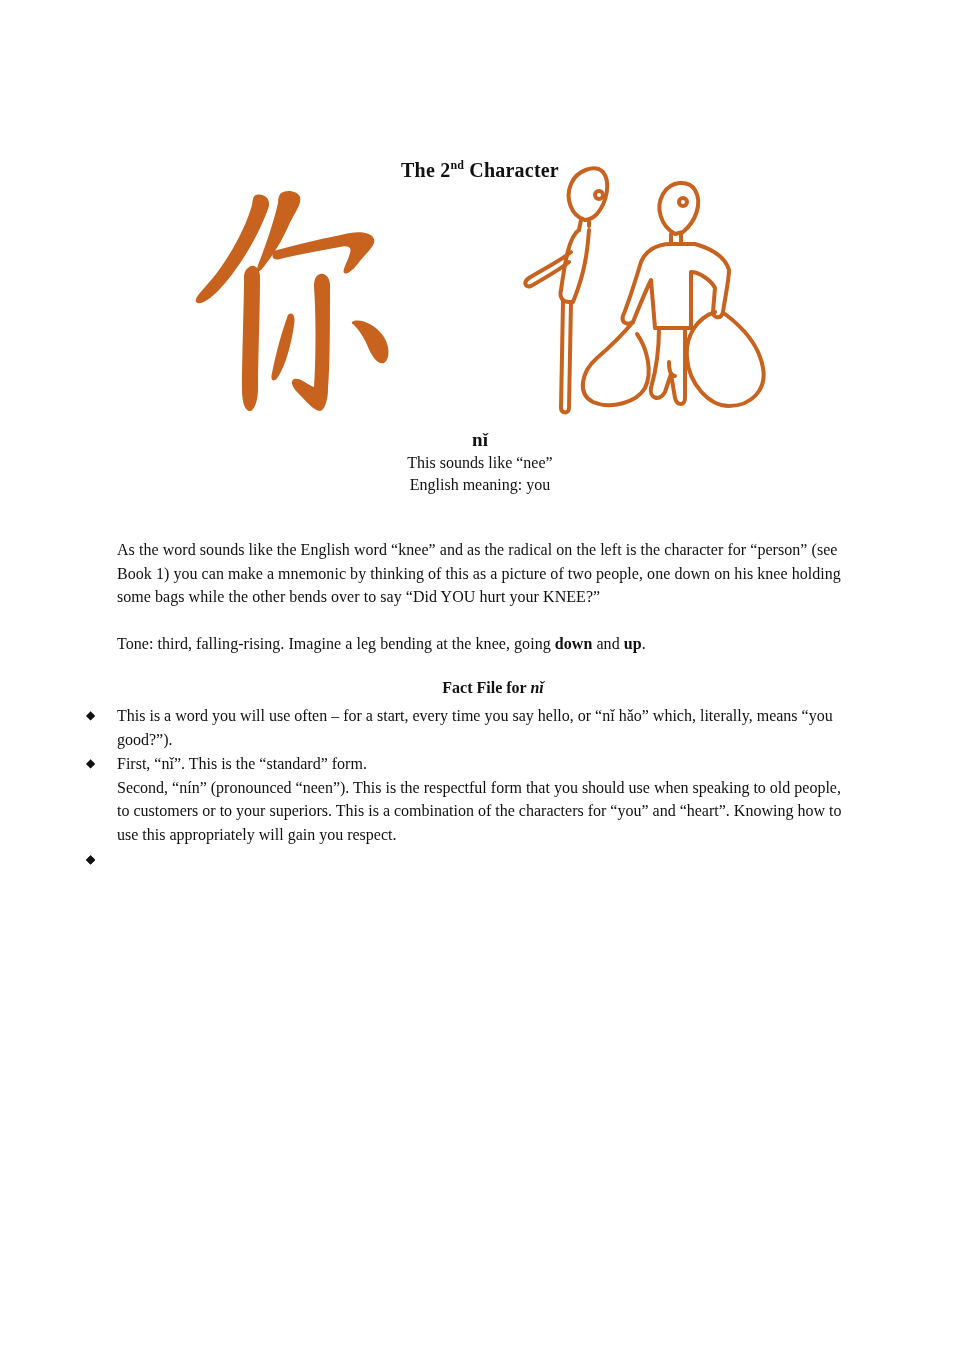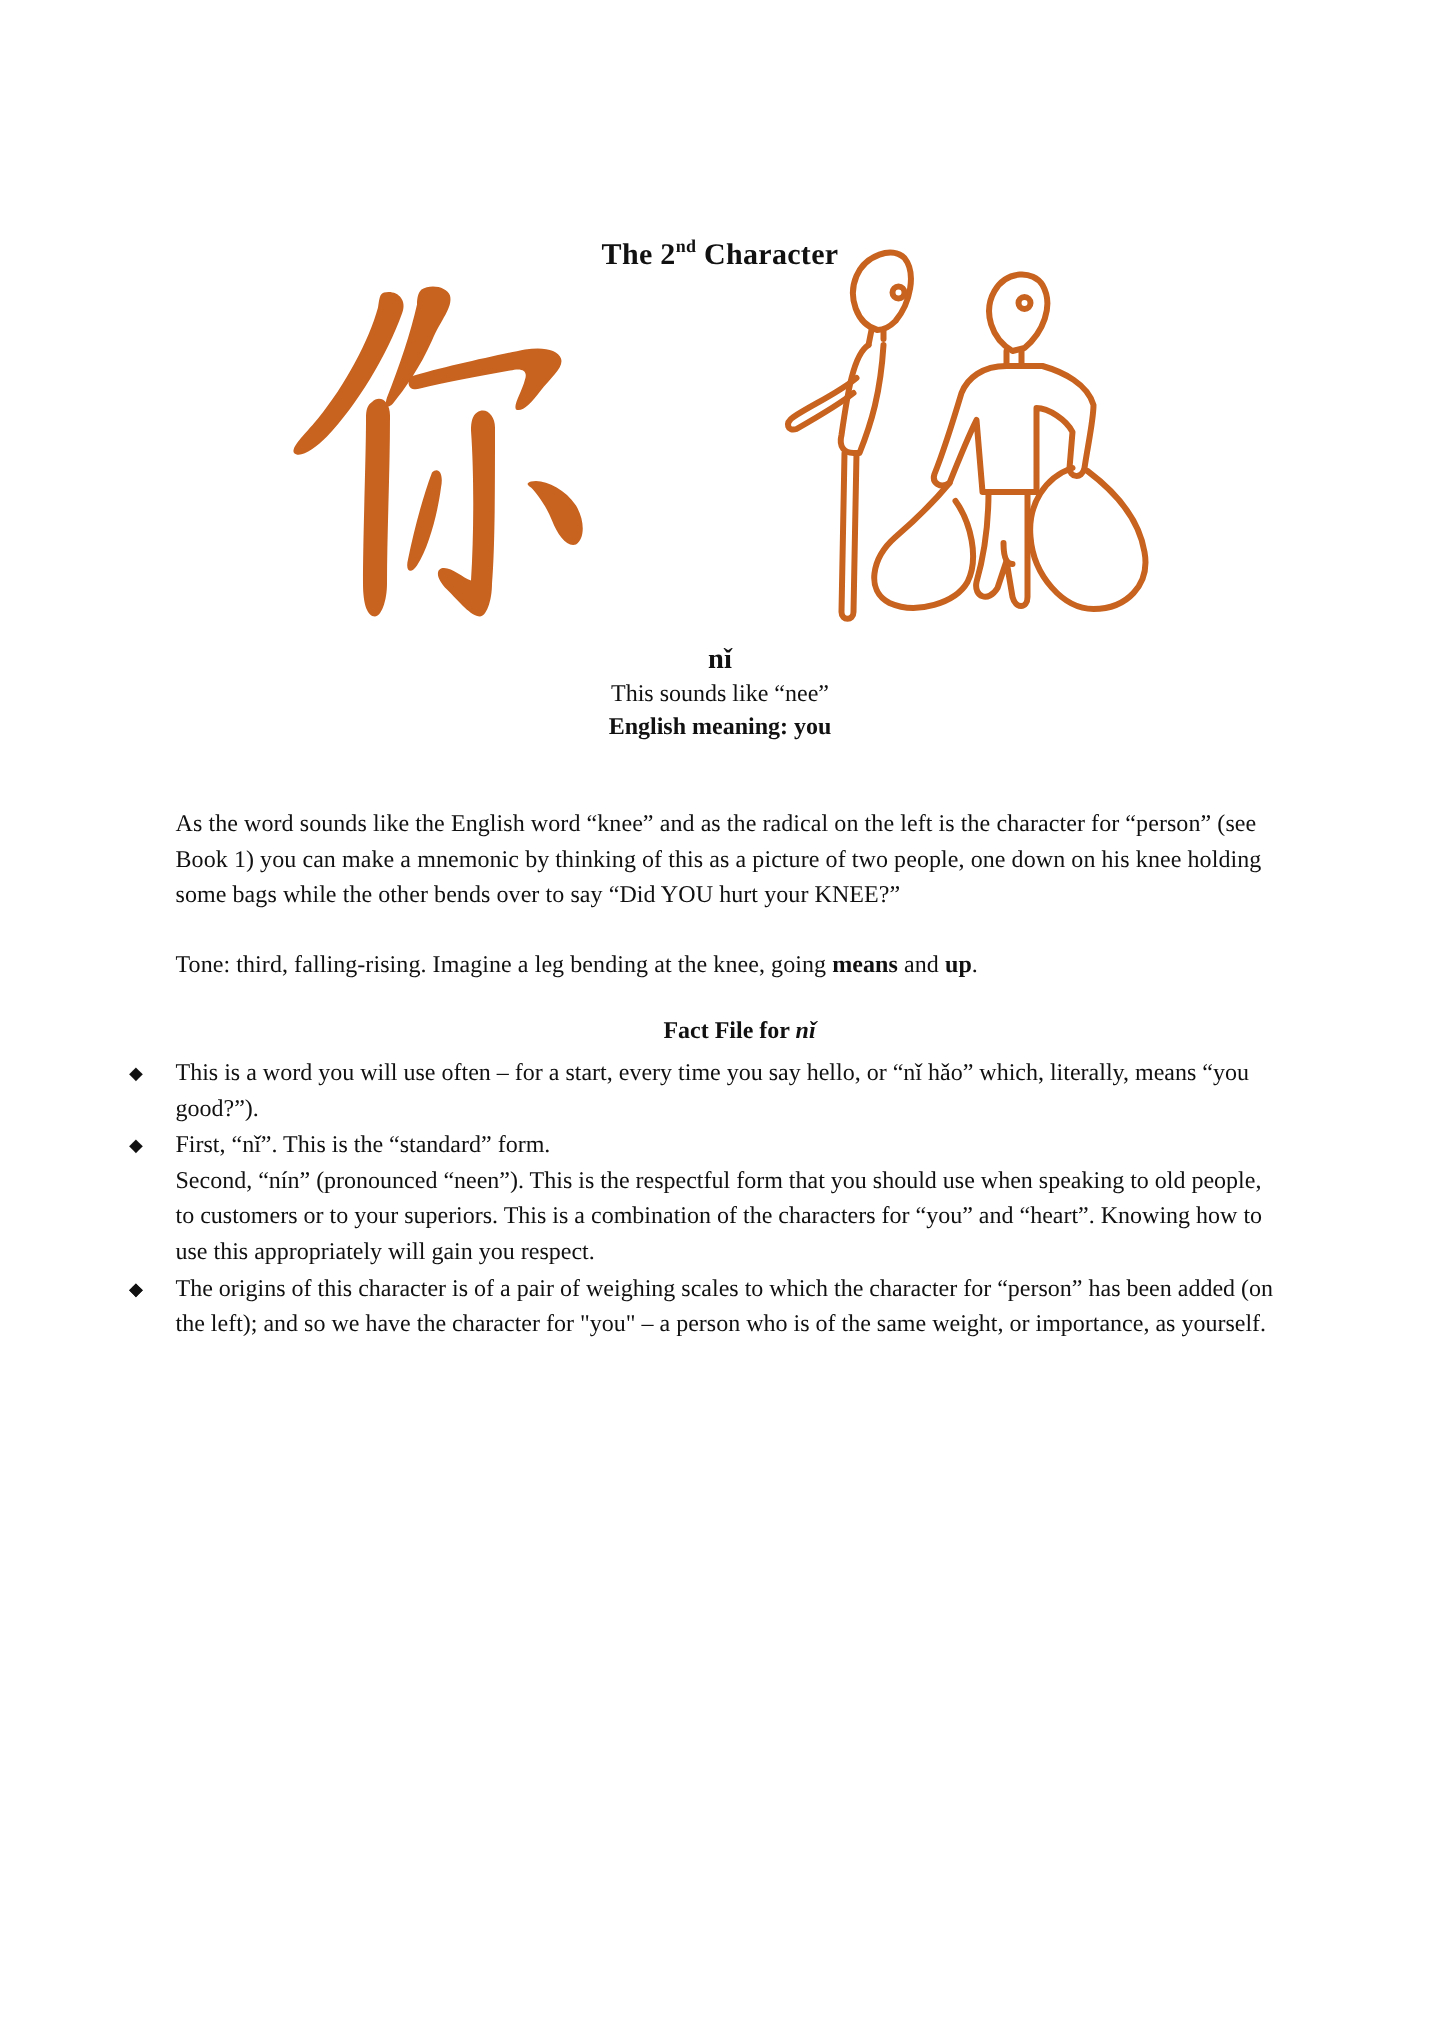--- a/index.html
+++ b/index.html
@@ -53,21 +53,21 @@
       text-align: center;
       font-size: 16px;
       line-height: 22px;
     }
     .pinyin {
       font-weight: bold;
       font-size: 19px;
       line-height: 24px;
     }
     .english-meaning {
-      font-weight: bold;
+      font-weight: normal;
     }
     .body-text {
       position: absolute;
       left: 117px;
       width: 735px;
       font-size: 16px;
       line-height: 23.5px;
       letter-spacing: 0.05px;
     }
     .para-mnemonic { top: 538px; }
@@ -164,34 +164,33 @@
 </svg>
 
 <div class="center-block">
   <div class="pinyin">nǐ</div>
   <div>This sounds like “nee”</div>
   <div class="english-meaning">English meaning: you</div>
 </div>
 
 <div class="body-text para-mnemonic">As the word sounds like the English word “knee” and as the radical on the left is the character for “person” (see Book 1) you can make a mnemonic by thinking of this as a picture of two people, one down on his knee holding some bags while the other bends over to say “Did YOU hurt your KNEE?”</div>
 
-<div class="body-text para-tone"><span>Tone: third, falling-rising. Imagine a leg bending at the knee, going </span><b>means</b><span> and </span><b>up</b><span>.</span></div>
+<div class="body-text para-tone"><span>Tone: third, falling-rising. Imagine a leg bending at the knee, going </span><b>down</b><span> and </span><b>up</b><span>.</span></div>
 
 <div class="fact-title"><span>Fact File for </span><em>nǐ</em></div>
 
 <ul class="fact-list">
   <li>
     <span class="bullet">◆</span>
     <span class="line">This is a word you will use often – for a start, every time you say hello, or “nǐ hǎo” which, literally, means “you good?”).</span>
   </li>
   <li>
     <span class="bullet">◆</span>
     <span class="line">First, “nǐ”. This is the “standard” form.</span>
     <span class="line">Second, “nín” (pronounced “neen”). This is the respectful form that you should use when speaking to old people, to customers or to your superiors. This is a combination of the characters for “you” and “heart”. Knowing how to use this appropriately will gain you respect.</span>
   </li>
   <li>
     <span class="bullet">◆</span>
   </li>
   <li>
     <span class="bullet">◆</span>
-    <span class="line">The origins of this character is of a pair of weighing scales to which the character for “person” has been added (on the left); and so we have the character for "you" – a person who is of the same weight, or importance, as yourself.</span>
   </li>
 </ul>
 
 </body></html>

